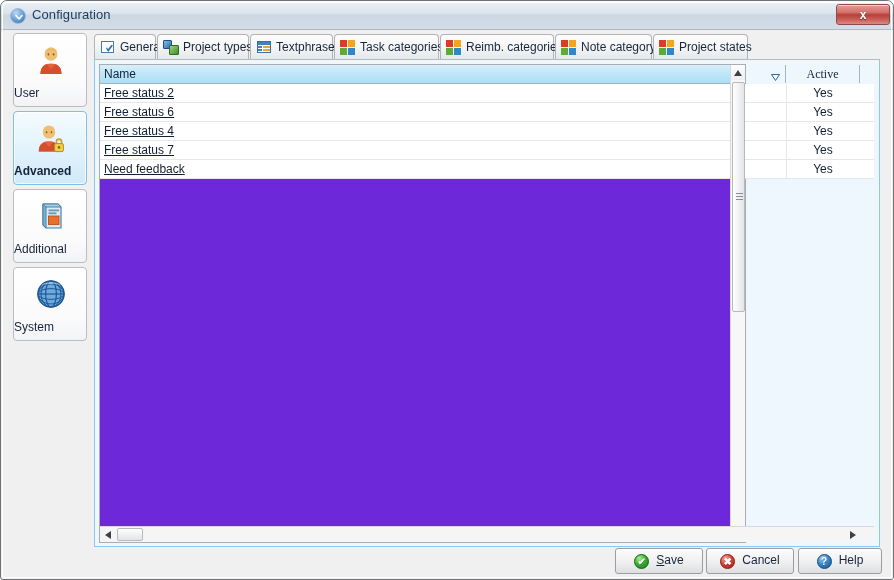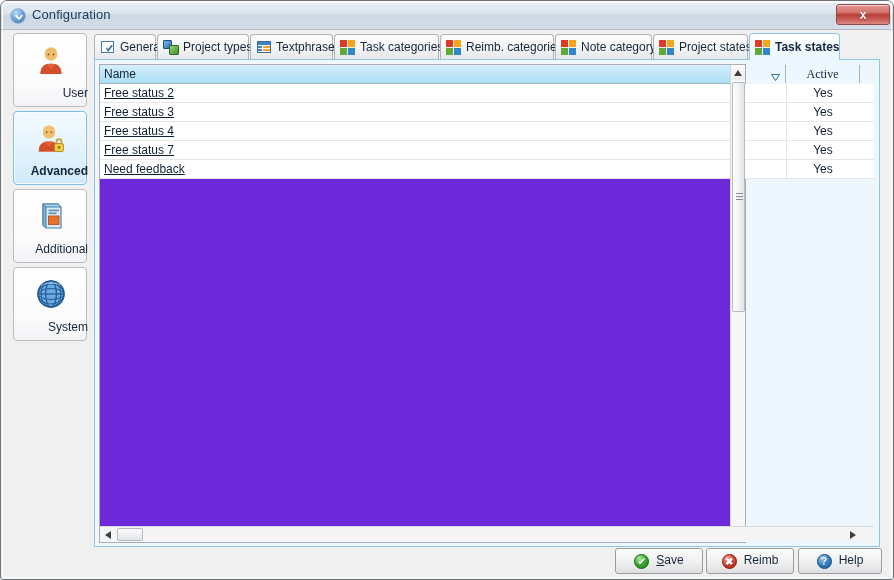--- a/index.html
+++ b/index.html
@@ -128,21 +128,21 @@
   .side-item .side-icon {
     position: absolute;
     left: 0; top: 7px;
     width: 74px; height: 38px;
     display: flex; align-items: center; justify-content: center;
   }
   .side-item .side-label {
     position: absolute;
     left: 0; bottom: 6px;
     width: 74px;
-    text-align: right;
+    text-align: left;
     font-size: 12px;
     color: #14243b;
   }
   .side-item.selected .side-label { font-weight: bold; }
 
   
   #tabpanel {
     position: absolute;
     left: 92px; top: 3px;
     width: 786px; height: 514px;
@@ -577,29 +577,20 @@
         <div class="tab" style="left:559px;width:95px">
           <span class="tab-ico ico-squares">
             <i class="s1" style="background:#dd3b26"></i>
               <i class="s2" style="background:#f4a51c"></i>
             <i class="s3" style="background:#5eaa36"></i>
               <i class="s4" style="background:#2f86c9"></i>
           </span>
           <span class="tab-label">Project states</span>
         </div>
 
-        <div class="tab active" style="left:655px;width:91px">
-          <span class="tab-ico ico-squares">
-            <i class="s1" style="background:#dd3b26"></i>
-              <i class="s2" style="background:#f4a51c"></i>
-            <i class="s3" style="background:#5eaa36"></i>
-              <i class="s4" style="background:#2f86c9"></i>
-          </span>
-          <span class="tab-label">Task states</span>
-        </div>
       </div>
 
       <div id="gridpanel">
         <div id="gridbox">
 
           <div id="grid-header">
             <div class="hcell" id="hcell-name">
               <span>Name</span>
               <span id="sort-arrow">
                 <svg width="9" height="7" viewBox="0 0 9 7">
@@ -614,21 +605,21 @@
           </div>
 
           <div id="grid-rows">
             <div class="grow">
               <span class="vsep"></span>
               <span class="cname">Free status 2</span>
               <span class="cactive">Yes</span>
             </div>
             <div class="grow">
               <span class="vsep"></span>
-              <span class="cname">Free status 3</span>
+              <span class="cname">Free status 6</span>
               <span class="cactive">Yes</span>
             </div>
             <div class="grow">
               <span class="vsep"></span>
               <span class="cname">Free status 4</span>
               <span class="cactive">Yes</span>
             </div>
             <div class="grow">
               <span class="vsep"></span>
               <span class="cname">Free status 7</span>
@@ -687,21 +678,21 @@
           <span class="gl">✔</span>
         </span>
         <span class="flabel"><span class="u">S</span><span>ave</span></span>
       </div>
 
       <div class="fbtn" id="btn-cancel">
         <span class="fico">
           <span class="ico-circle ico-no"></span>
           <span class="gl">✖</span>
         </span>
-        <span class="flabel">Reimb</span>
+        <span class="flabel">Cancel</span>
       </div>
 
       <div class="fbtn" id="btn-help">
         <span class="fico">
           <span class="ico-circle ico-qm"></span>
           <span class="gl">?</span>
         </span>
         <span class="flabel">Help</span>
       </div>
     </div>

